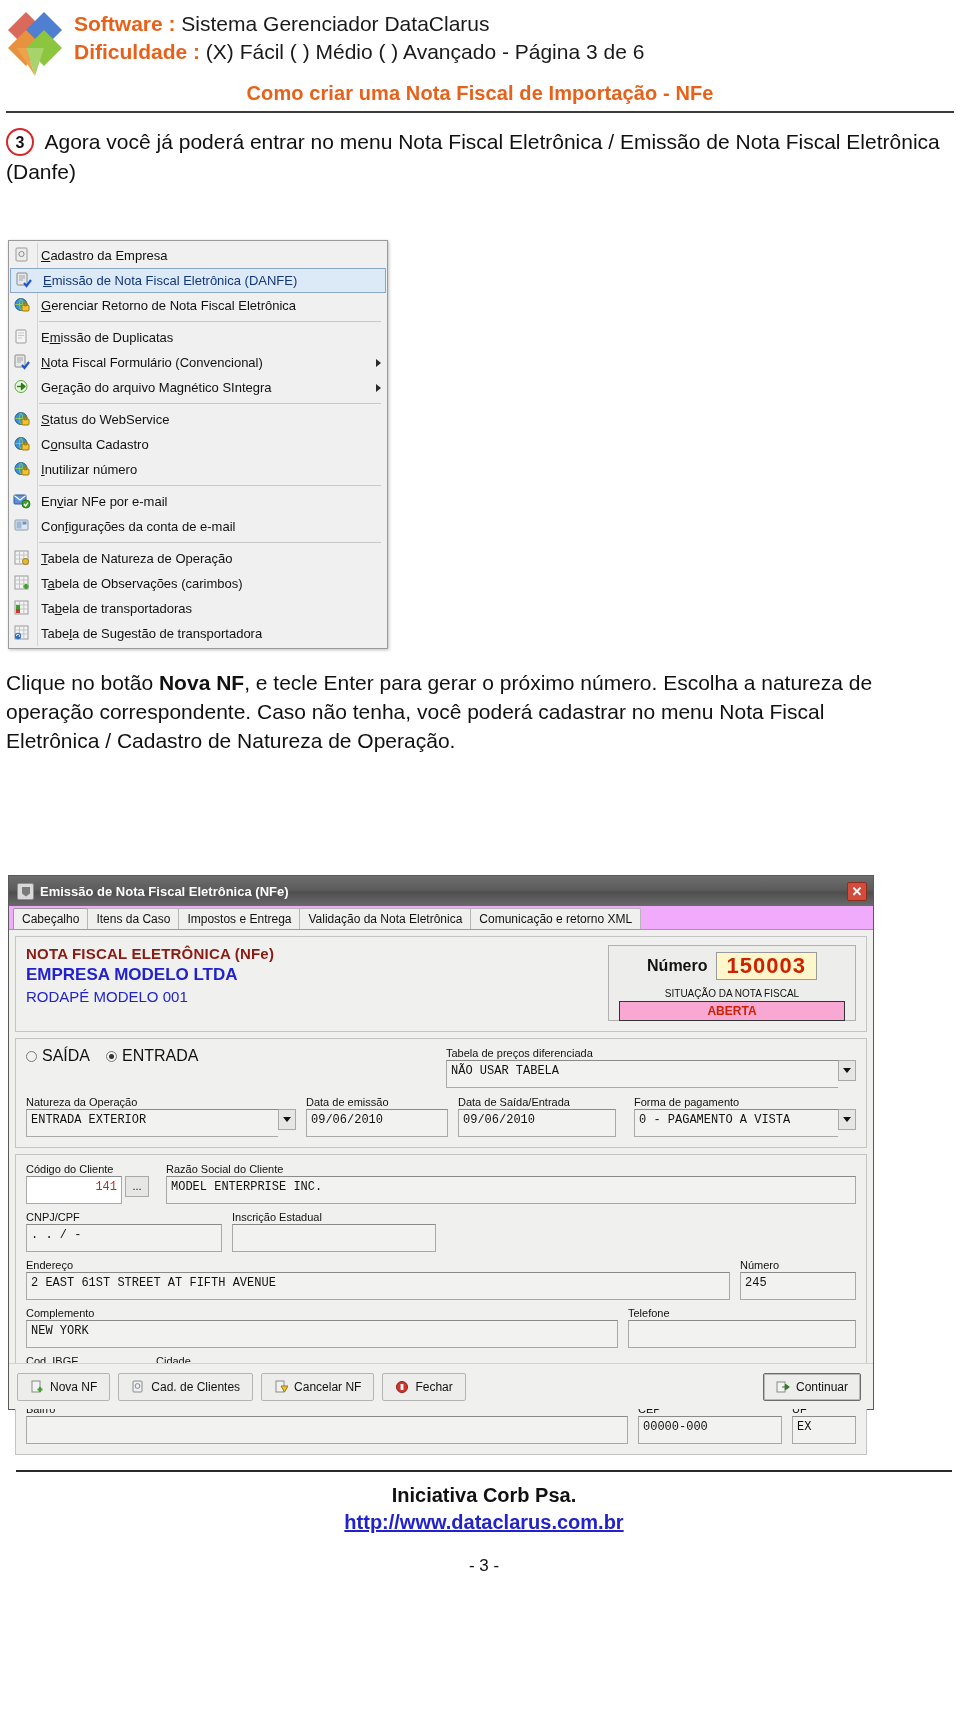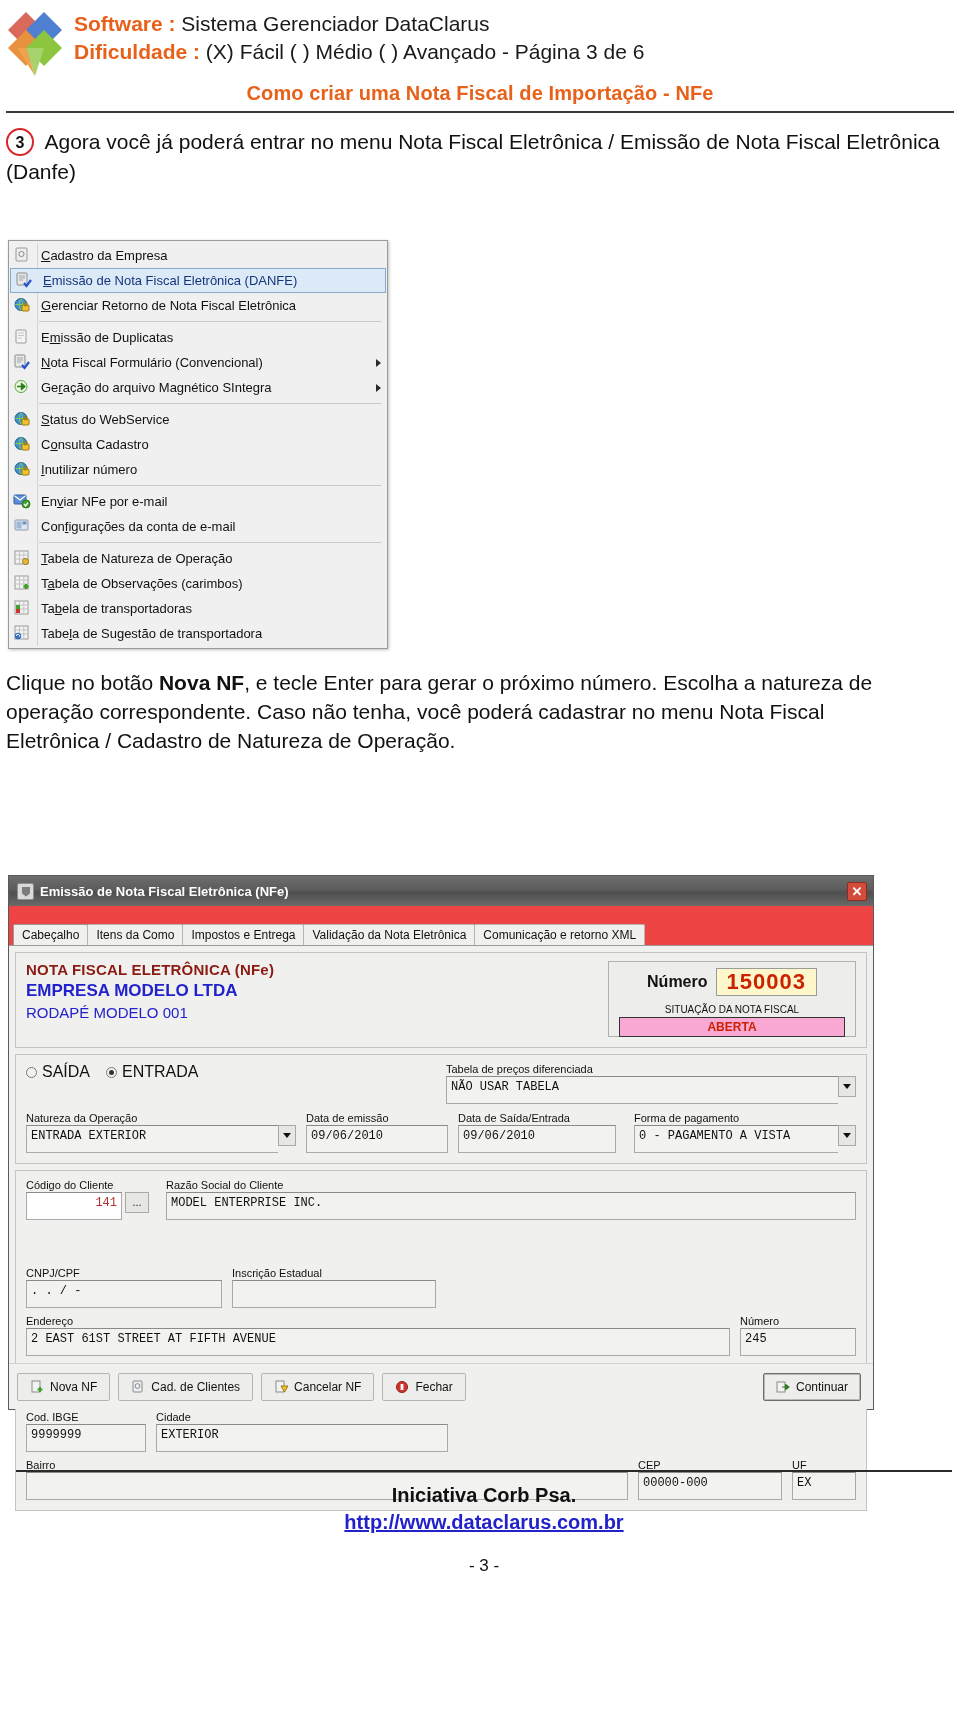--- a/index.html
+++ b/index.html
@@ -107,22 +107,22 @@
   }
   .tb-title { font-size:13px; font-weight:bold; color:#fff; }
   .tb-close {
     margin-left:auto; width:20px; height:19px; margin-right:2px;
     background:#D24B3B; border:1px solid #8c2d20; border-radius:2px;
     color:#fff; font-size:13px; font-weight:bold; line-height:17px;
     text-align:center;
   }
 
   .tabs {
-    display:flex; align-items:flex-end; height:40px;
-    padding:3px 0 0 4px; background:#ef4444;
+    display:flex; align-items:flex-end; height:24px;
+    padding:3px 0 0 4px; background:#f0abfc;
     border-bottom:1px solid #9a9a9a;
   }
   .tab {
     font-size:12px; color:#111; padding:3px 8px 3px 8px;
     border:1px solid #b6b6b6; border-bottom:none; background:#F0F0EE;
     margin-right:-1px; border-radius:2px 2px 0 0; white-space:nowrap;
   }
   .tab.active { background:#F0F0EE; border-color:#999; font-weight:normal; }
 
   .tabpanel { padding:6px; }
@@ -427,21 +427,21 @@
 <div class="appwin">
 
   <div class="titlebar">
     <div class="tb-icon"></div>
     <div class="tb-title">Emissão de Nota Fiscal Eletrônica (NFe)</div>
     <div class="tb-close">✕</div>
   </div>
 
   <div class="tabs" id="tabs">
       <div class="tab active">Cabeçalho</div>
-      <div class="tab">Itens da Como</div>
+      <div class="tab">Itens da Caso</div>
       <div class="tab">Impostos e Entrega</div>
       <div class="tab">Validação da Nota Eletrônica</div>
       <div class="tab">Comunicação e retorno XML</div>
     </div>
 
   <div class="tabpanel">
 
     <div class="nfe-head">
       <div>
         <div class="nfe-ttl">NOTA FISCAL ELETRÔNICA (NFe)</div>
@@ -518,21 +518,21 @@
             <div class="dotbtn">...</div>
           </div>
         </div>
         <div class="fld" style="flex:1; margin-right:0;">
           <span class="fld-lbl">Razão Social do Cliente</span>
           <div class="inp">MODEL ENTERPRISE INC.</div>
         </div>
       </div>
 
       <div class="row" style="margin-top:7px;">
-        <div class="fld" style="width:196px;margin-top:40px;">
+        <div class="fld" style="width:196px;">
           <span class="fld-lbl">CNPJ/CPF</span>
           <div class="inp">  .   .   /     -</div>
         </div>
         <div class="fld" style="width:204px;">
           <span class="fld-lbl">Inscrição Estadual</span>
           <div class="inp"></div>
         </div>
       </div>
 
       <div class="row" style="margin-top:7px;">

